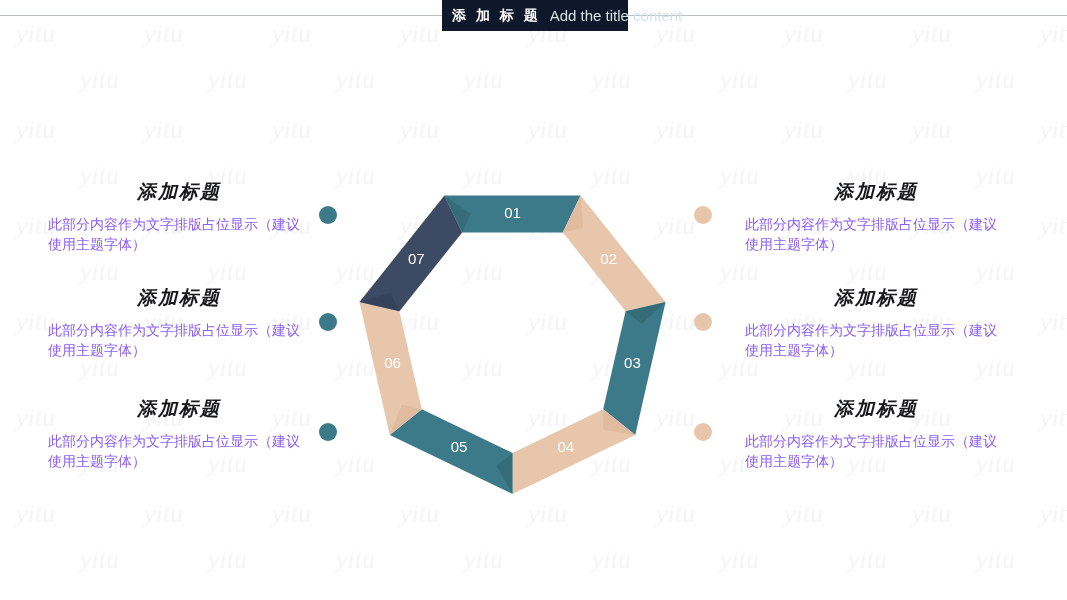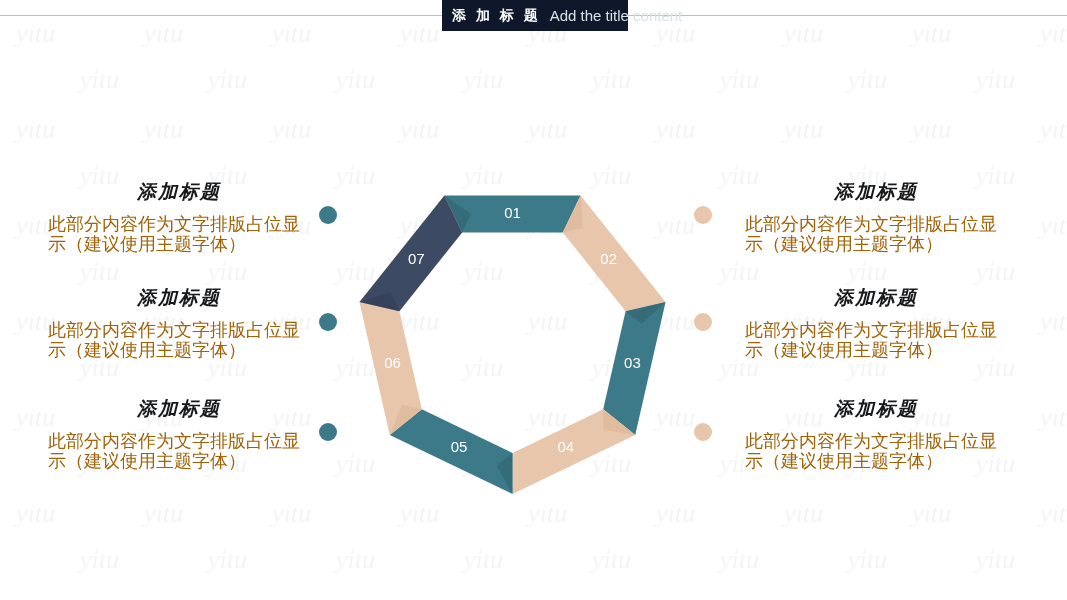--- a/index.html
+++ b/index.html
@@ -74,22 +74,22 @@
     font-size: 19px;
     font-weight: bold;
     color: #18191b;
     letter-spacing: 2px;
     line-height: 24px;
     margin: 0;
     white-space: nowrap;
     font-style: italic;
   }
   .block .bbody {
-    font-size: 18px;
-    color: #a16207;
+    font-size: 14px;
+    color: #8b5cf6;
     line-height: 20px;
     margin: 10px 0 0 0;
   }
   .block.left {
     text-align: left;
   }
   .block.left .bhead {
     text-align: center;
   }
   .block.right {

